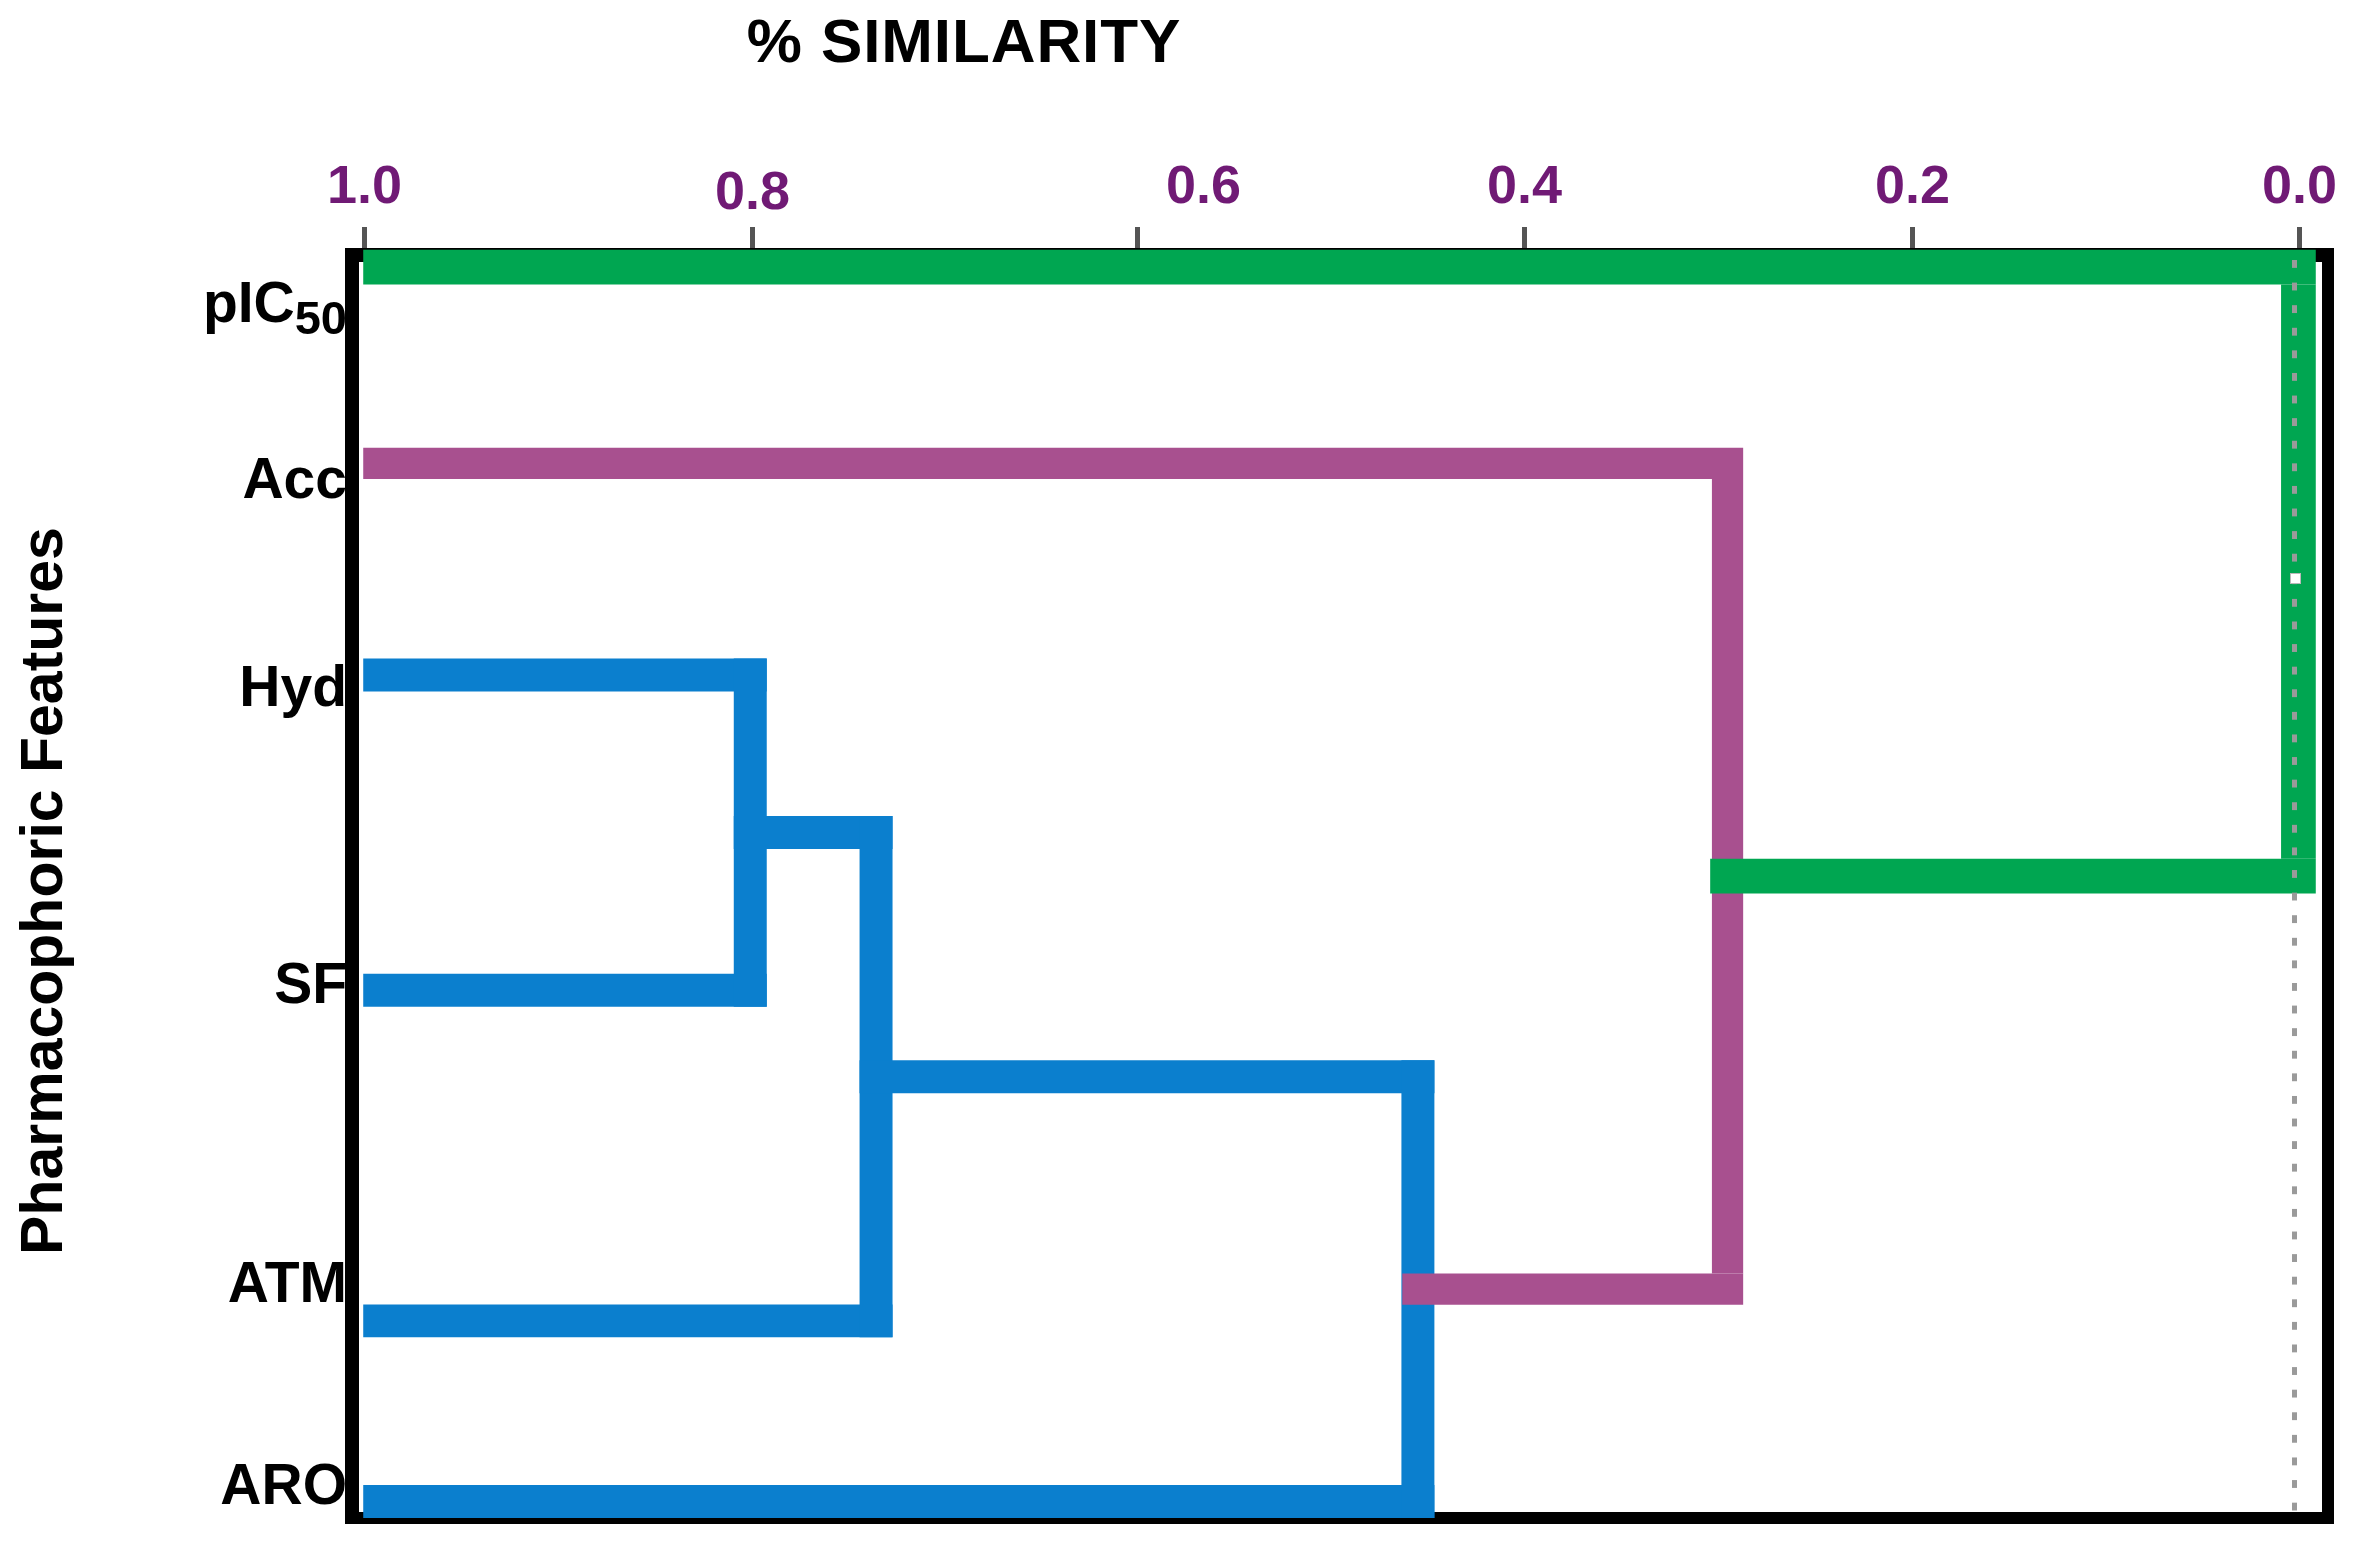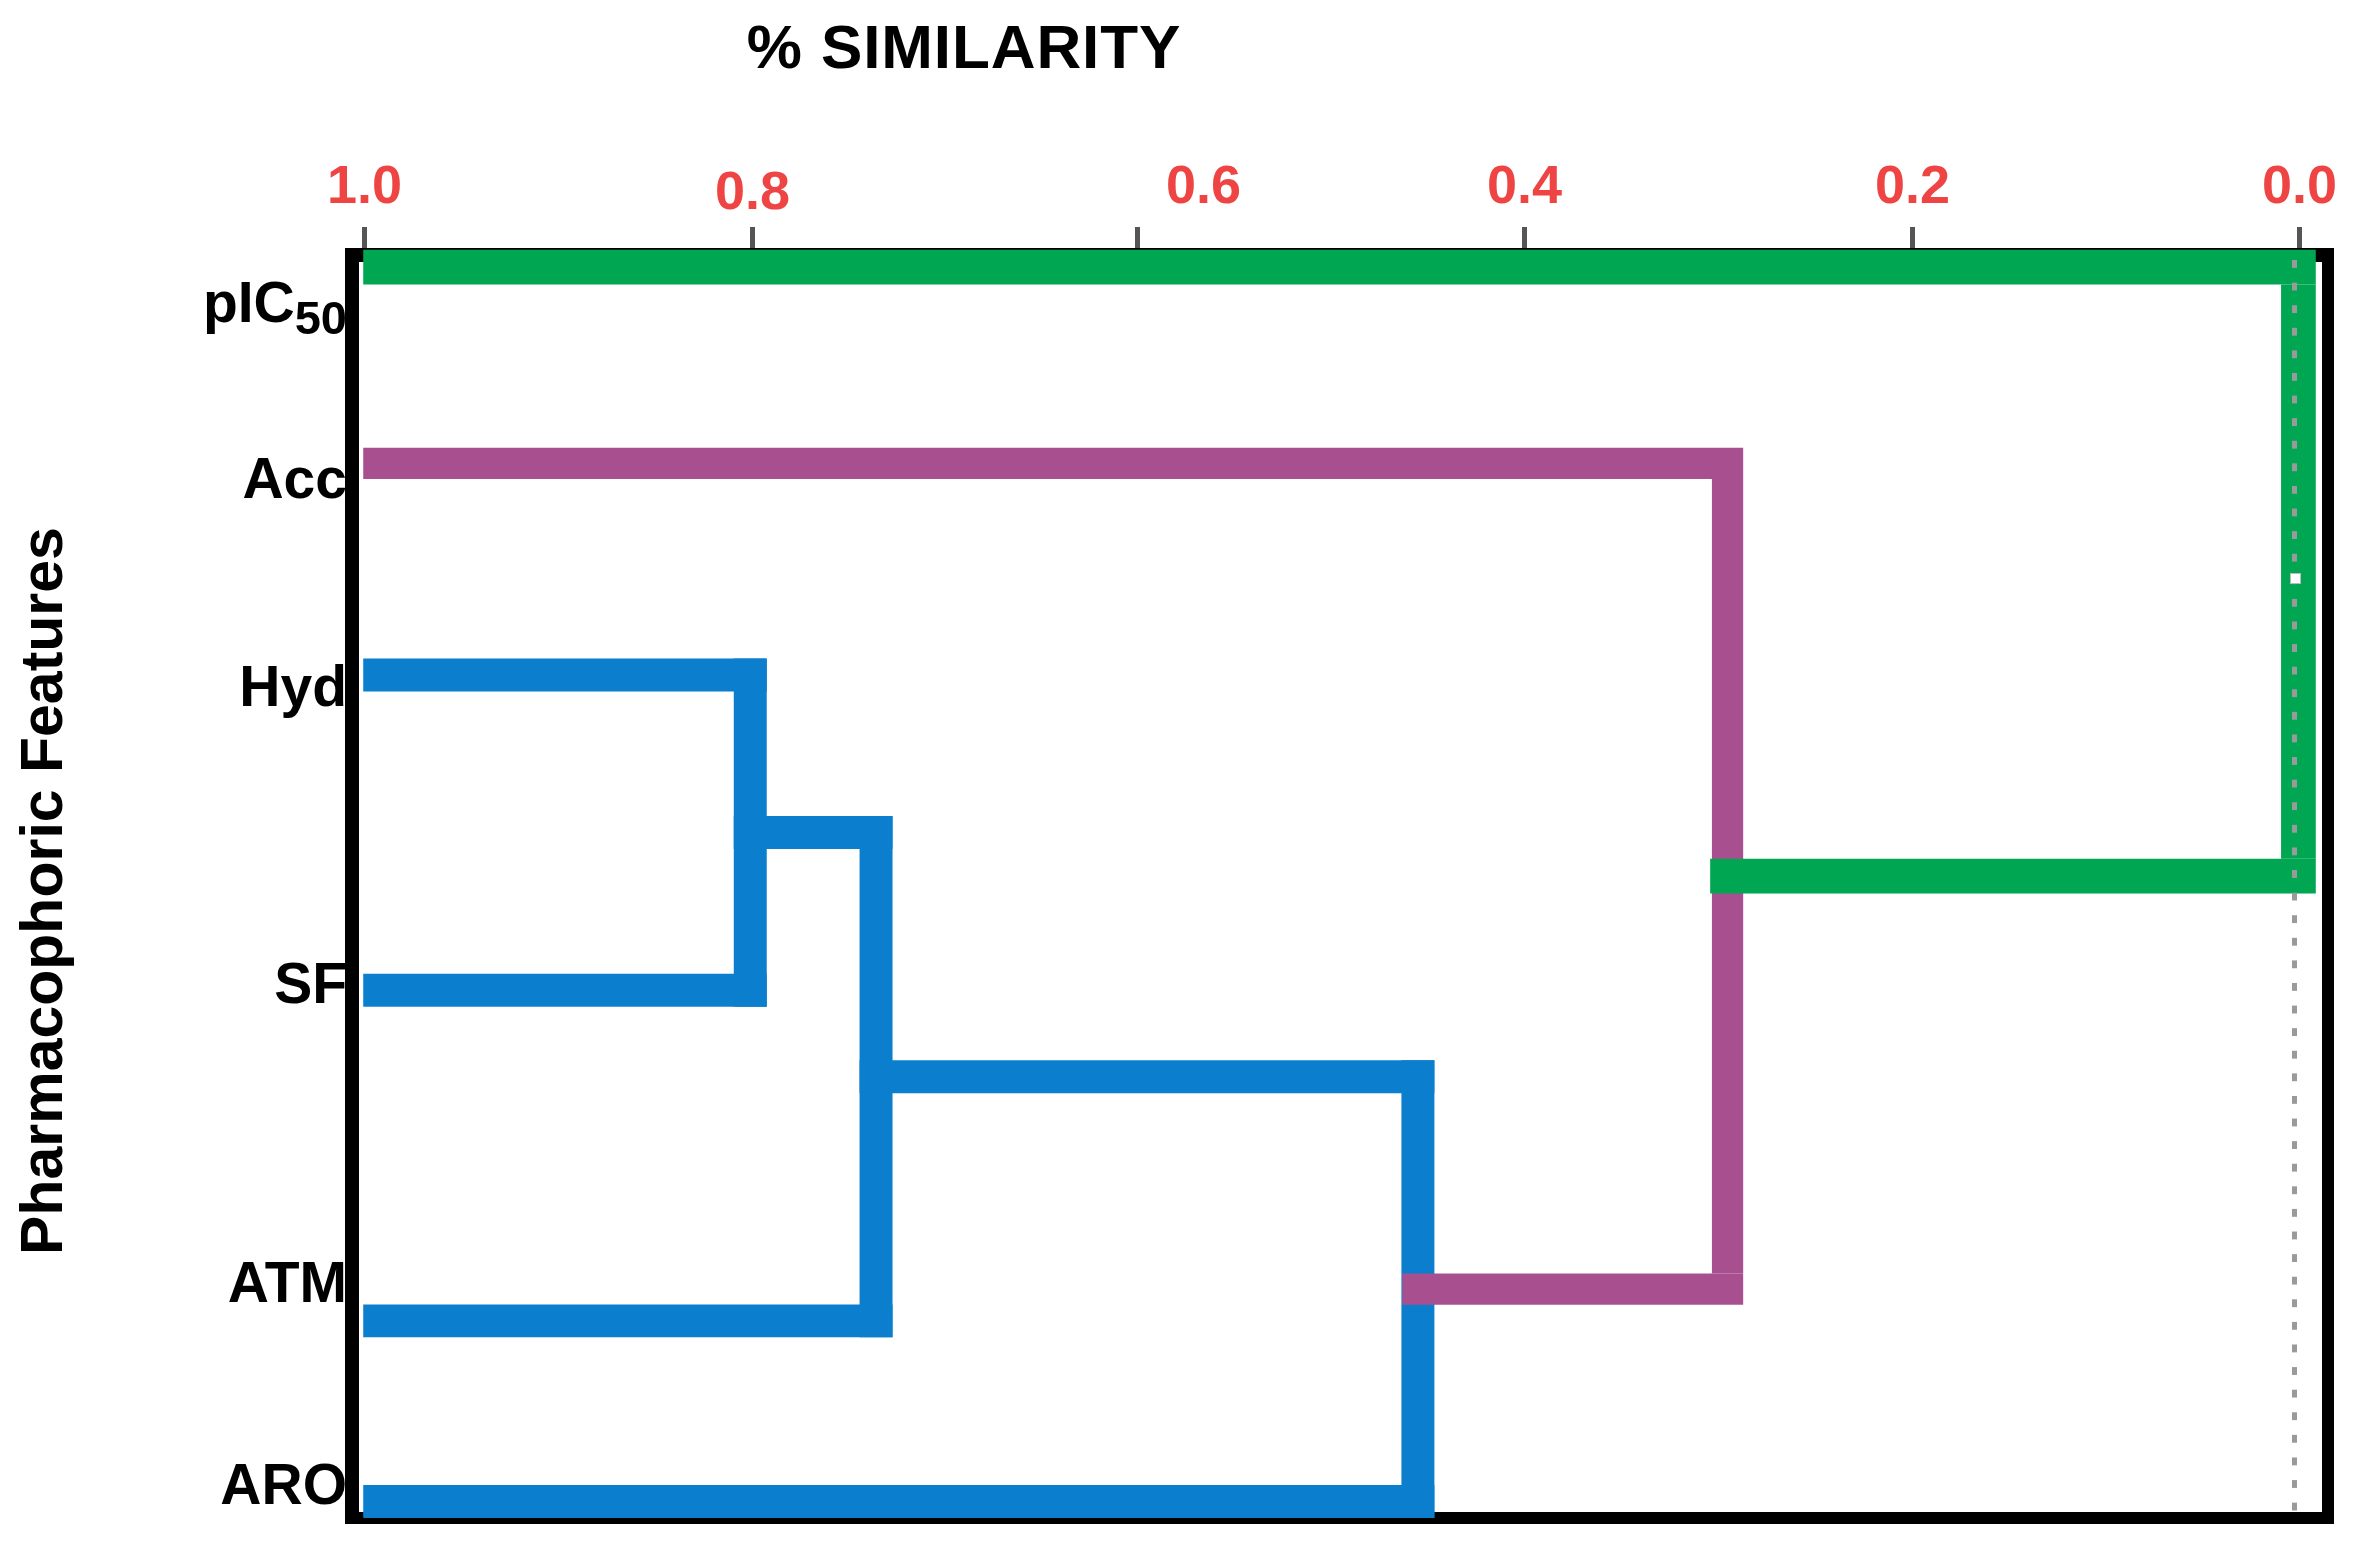--- a/index.html
+++ b/index.html
@@ -20,21 +20,20 @@
     position: absolute;
     left: 0;
     top: 7px;
     width: 1928px;
     text-align: center;
     font-size: 62px;
     font-weight: bold;
     letter-spacing: 0.9px;
     color: #000000;
     line-height: 1.1;
-    margin-top: 6px;
   }
 
   
   #y-axis-title {
     position: absolute;
     left: -479px;
     top: 857px;
     width: 1041px;
     text-align: center;
     transform: rotate(-90deg);
@@ -55,21 +54,21 @@
     pointer-events: none;
   }
   .x-tick-label {
     position: absolute;
     top: 153px;
     width: 191px;
     margin-left: -95px;
     text-align: center;
     font-size: 54px;
     font-weight: bold;
-    color: #ef4444;
+    color: #701a75;
   }
   .x-tick-mark {
     position: absolute;
     top: 227px;
     width: 4.3px;
     height: 21px;
     margin-left: -1.7px;
     background: #555555;
   }
 

